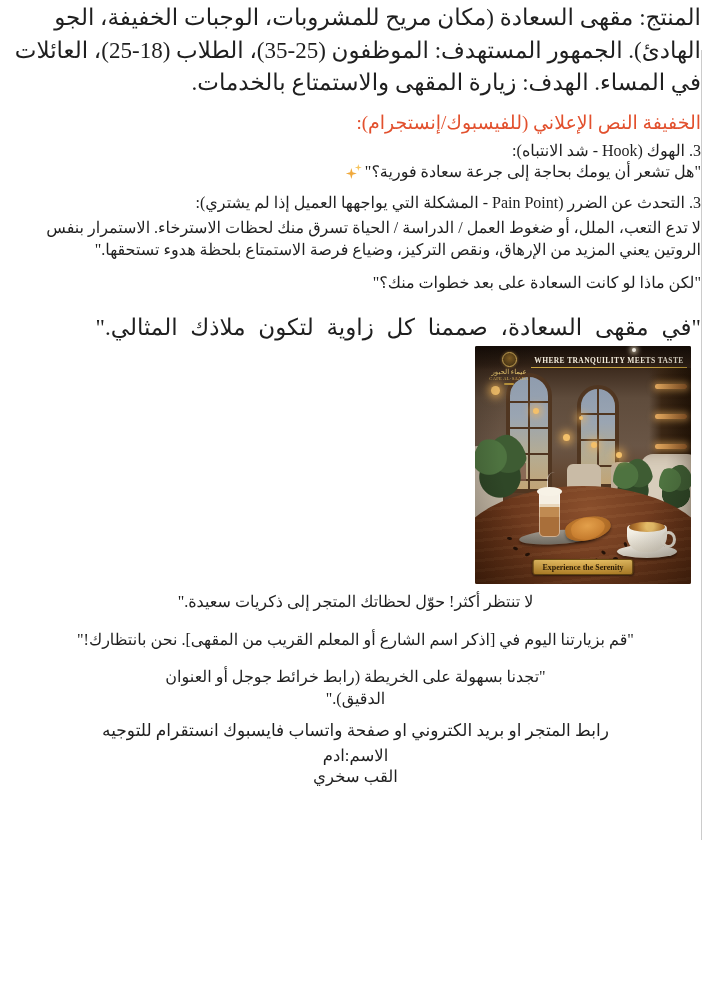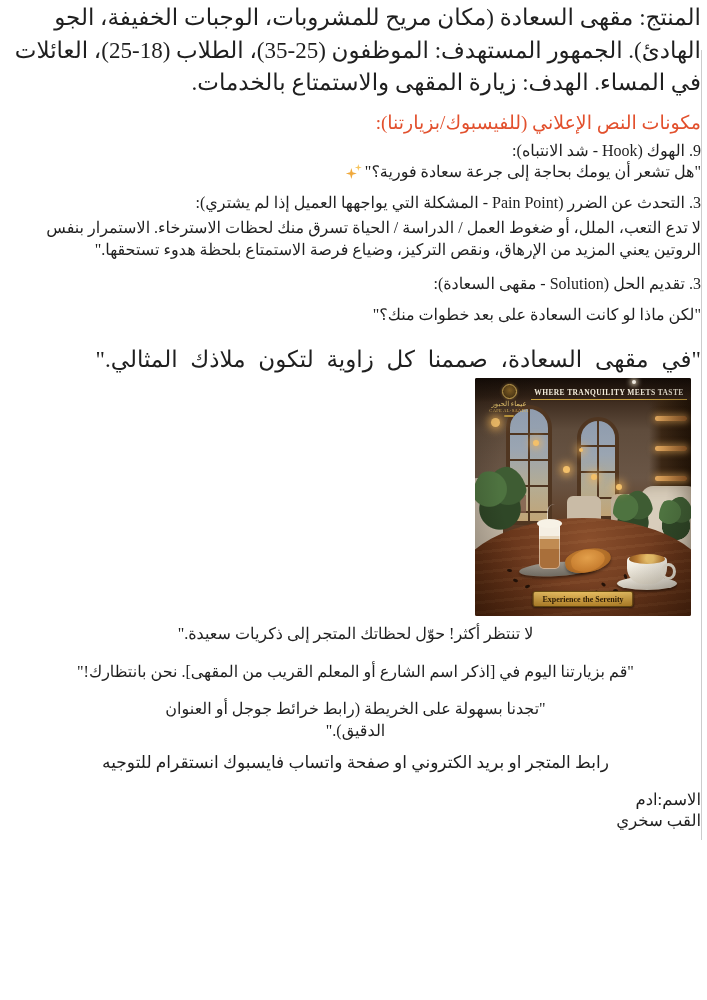--- a/index.html
+++ b/index.html
@@ -84,21 +84,21 @@
   .p-badge{bottom:9px;left:50%;transform:translateX(-50%);z-index:35;white-space:nowrap;
       background:linear-gradient(180deg,#ecc264,#c08c2c);border:1px solid #6b4d12;color:#2f1d05;
       font-size:8px;font-weight:bold;padding:2.5px 9px;border-radius:3px;box-shadow:0 1px 2px rgba(0,0,0,.5);}
 
   
   .cta1{font-size:16px;margin-top:8px;text-align:center;}
   .cta2{font-size:16px;margin-top:18px;text-align:center;max-width:585px;margin-left:auto;margin-right:auto;line-height:1.4;}
   .cta3{font-size:16px;margin-top:14px;text-align:center;max-width:430px;margin-left:auto;margin-right:auto;line-height:1.4;}
   .cta4{font-size:17px;margin-top:10px;text-align:center;}
   .farewell{margin-top:60px;text-align:center;color:#2e2e96;font-size:15.5px;line-height:1.5;}
-  .signature{margin-top:16px;text-align:right;font-size:16.5px;line-height:1.28;}
+  .signature{margin-top:4px;text-align:center;font-size:16.5px;line-height:1.28;}
 
   
   .sparkles{display:inline-block;position:relative;width:16px;height:15px;vertical-align:-2px;margin:0 3px;}
   .sparkles:before{content:"";position:absolute;left:0;bottom:0;width:11px;height:11px;background:#f0a93c;
       clip-path:polygon(50% 0,61% 39%,100% 50%,61% 61%,50% 100%,39% 61%,0 50%,39% 39%);}
   .sparkles:after{content:"";position:absolute;right:0;top:0;width:7px;height:7px;background:#f6c55e;
       clip-path:polygon(50% 0,61% 39%,100% 50%,61% 61%,50% 100%,39% 61%,0 50%,39% 39%);}
   .plant-ico{display:inline-block;position:relative;width:13px;height:14px;vertical-align:-2px;margin:0 3px;}
   .plant-ico:before{content:"";position:absolute;left:1px;bottom:0;width:6px;height:11px;background:#4e9e45;
       border-radius:0 100% 0 100%;transform:rotate(-18deg);}
@@ -107,29 +107,28 @@
 </style>
 </head>
 <body>
 
 <div class="page">
   <div class="scroll-line"></div>
   <div class="content">
 
     <div class="intro">المنتج: مقهى السعادة (مكان مريح للمشروبات، الوجبات الخفيفة، الجو الهادئ). الجمهور المستهدف: الموظفون (25-35)، الطلاب (18-25)، العائلات في المساء. الهدف: زيارة المقهى والاستمتاع بالخدمات.</div>
 
-    <div class="heading-orange">مكونات النص الإعلاني (للفيسبوك/بزيارتنا):</div>
-
-    <div class="sec-title first">9. الهوك (Hook - شد الانتباه):</div>
+    <div class="heading-orange">الخفيفة النص الإعلاني (للفيسبوك/إنستجرام):</div>
+
+    <div class="sec-title first">3. الهوك (Hook - شد الانتباه):</div>
     <div class="sec-quote"><span>"هل تشعر أن يومك بحاجة إلى جرعة سعادة فورية؟"</span><span class="sparkles"></span></div>
 
     <div class="sec-title">3. التحدث عن الضرر (Pain Point - المشكلة التي يواجهها العميل إذا لم يشتري):</div>
     <div class="sec-body">لا تدع التعب، الملل، أو ضغوط العمل / الدراسة / الحياة تسرق منك لحظات الاسترخاء. الاستمرار بنفس الروتين يعني المزيد من الإرهاق، ونقص التركيز، وضياع فرصة الاستمتاع بلحظة هدوء تستحقها."</div>
 
-    <div class="sec-title t3">3. تقديم الحل (Solution - مقهى السعادة):</div>
     <div class="sec-quote q3">"لكن ماذا لو كانت السعادة على بعد خطوات منك؟"</div>
 
     <div class="tagline">"في مقهى السعادة، صممنا كل زاوية لتكون ملاذك المثالي."</div>
 
     <div class="poster">
       <span class="p-ceiling"></span>
       <span class="p-ceiling-dot"></span>
 
       <span class="p-win w1">
           <i></i>

